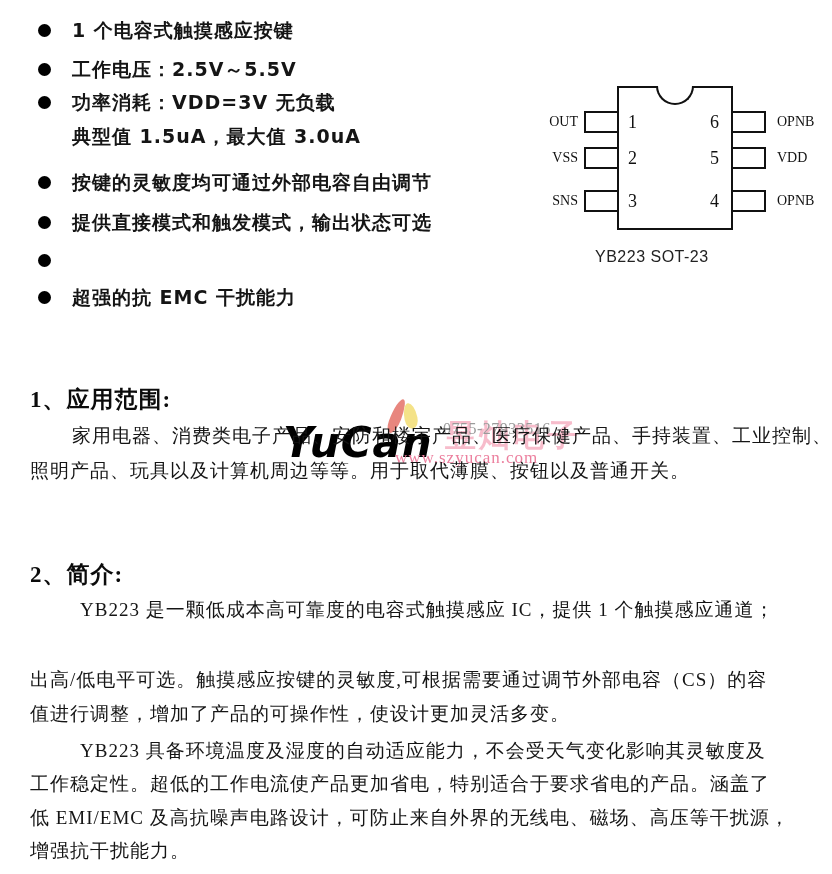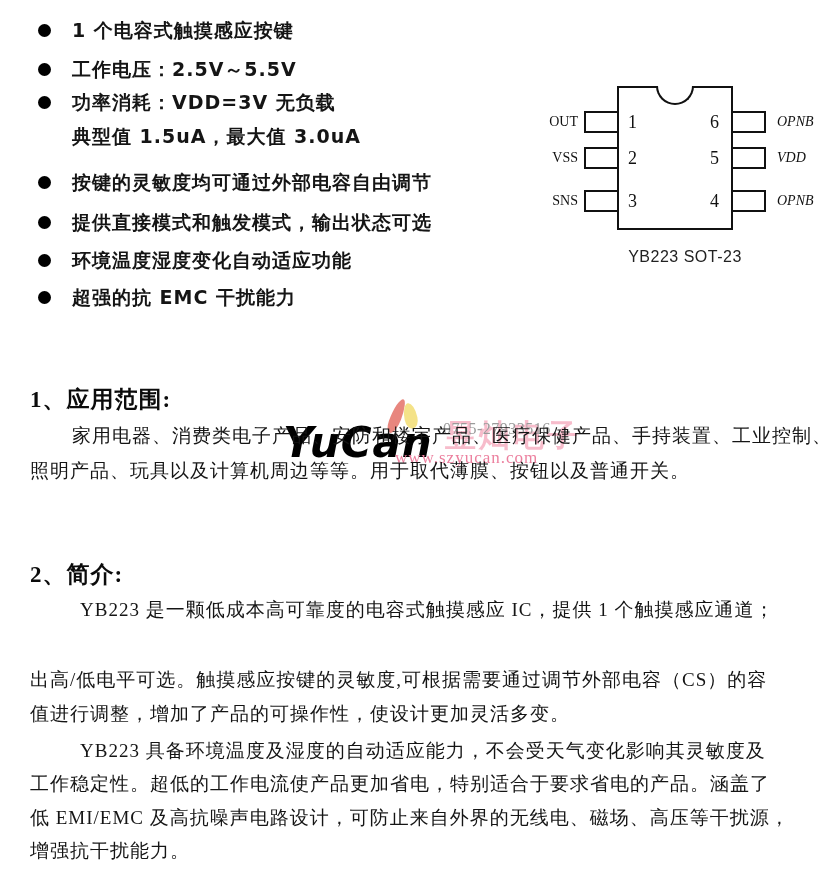--- a/index.html
+++ b/index.html
@@ -20,23 +20,23 @@
   .chip-notch{position:absolute;left:50%;top:-2px;transform:translateX(-50%);width:34px;height:17px;
               border:2px solid #111;border-top:none;border-radius:0 0 19px 19px;background:#fff;}
   .pin-box{position:absolute;width:35px;height:22px;border:2px solid #111;background:#fff;box-sizing:border-box;}
   .pin-box.l{left:44px;} .pin-box.r{left:191px;}
   .pin-num{position:absolute;width:20px;height:22px;line-height:22px;font-size:18px;
            font-family:"Liberation Serif",serif;color:#111;}
   .pin-num.l{left:88px;} .pin-num.r{left:170px;}
   .pin-label{position:absolute;height:22px;line-height:22px;font-size:14px;
              font-family:"Liberation Serif",serif;color:#111;}
   .pin-label.l{left:0;width:38px;text-align:right;}
-  .pin-label.r{left:237px;text-align:left;font-style:italic;}
+  .pin-label.r{left:237px;text-align:left;}
   .row1{top:31px;} .row2{top:67px;} .row3{top:86px;margin-top:24px;}
-  .chip-caption{position:absolute;left:55px;top:168px;width:180px;text-align:center;
+  .chip-caption{position:absolute;left:55px;top:168px;width:180px;
                 font-family:"Liberation Sans",sans-serif;font-size:16px;color:#222;letter-spacing:.5px;}
 
   
   .watermark{position:absolute;left:283px;top:396px;width:300px;height:82px;}
   .wm-brand{position:absolute;left:0;top:26px;font-family:"DejaVu Sans",sans-serif;
             font-weight:bold;font-style:italic;font-size:42px;line-height:42px;letter-spacing:1px;}
   .wm-flame-red{position:absolute;left:108px;top:2px;width:11px;height:36px;
                 border-radius:60% 40% 55% 45%/70% 55% 45% 30%;transform:rotate(20deg);}
   .wm-flame-yellow{position:absolute;left:121px;top:7px;width:13px;height:26px;
                    border-radius:50% 50% 50% 50%/60% 60% 40% 40%;transform:rotate(-12deg);}
@@ -78,21 +78,20 @@
     <div class="feat-item" style="top:172px">
       <span class="feat-dot"></span>
       <span class="feat-text">按键的灵敏度均可通过外部电容自由调节</span>
     </div>
     <div class="feat-item" style="top:212px">
       <span class="feat-dot"></span>
       <span class="feat-text">提供直接模式和触发模式，输出状态可选</span>
     </div>
     <div class="feat-item" style="top:250px">
       <span class="feat-dot"></span>
-      <span class="feat-text">环境温度湿度变化自动适应功能</span>
     </div>
     <div class="feat-item" style="top:287px">
       <span class="feat-dot"></span>
       <span class="feat-text">超强的抗 EMC 干扰能力</span>
     </div>
   </div>
 
   <div class="pinout">
     <div class="chip-body">
       <div class="chip-notch"></div>

